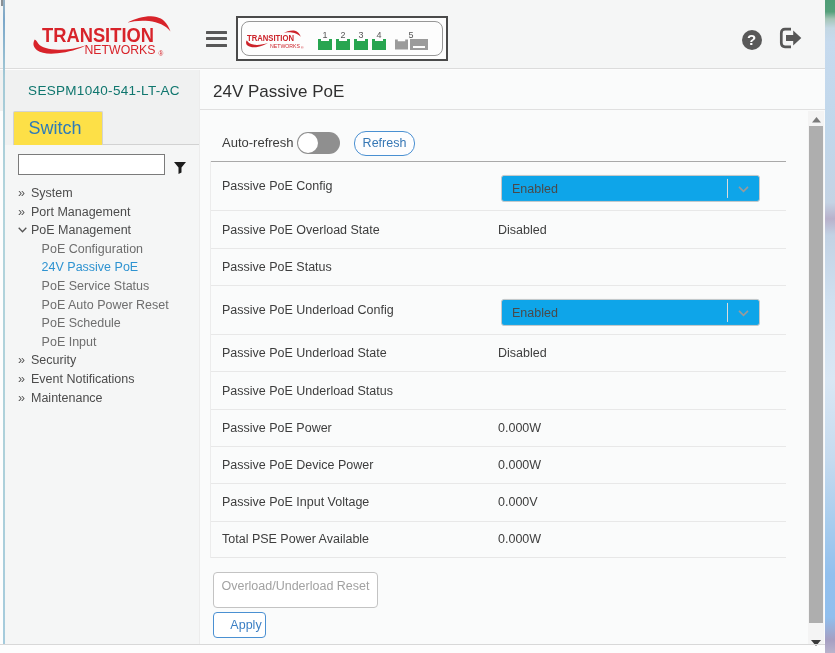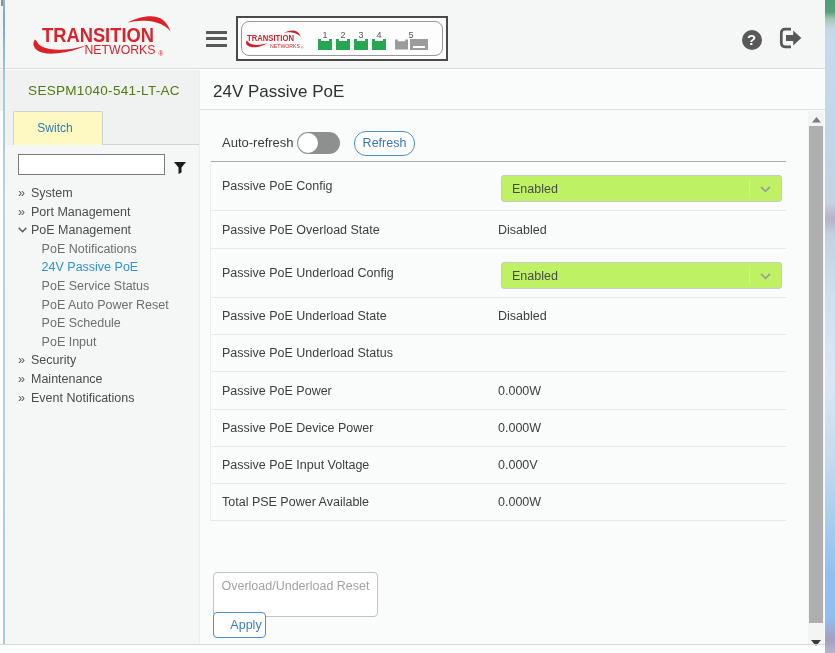--- a/index.html
+++ b/index.html
@@ -26,24 +26,24 @@
   #switchinner { left:3px; top:3px; width:202px; height:35px; border:1.5px solid #979797; border-radius:8px; }
   .pnum { position:absolute; top:12px; font-size:9px; color:#555; width:14px; text-align:center; }
   .rj { position:absolute; top:21px; width:14px; height:11px; }
 
   #helpicon { left:741.5px; top:29.5px; width:20px; height:20px; border-radius:50%; background:#595959;
     color:#fff; font-size:15px; font-weight:bold; text-align:center; line-height:20.5px; }
 
   
   #sideband { left:5px; top:70px; width:195px; height:574px; background:#f0f1f1; }
   #sespband { left:0; top:70px; width:200px; height:41px; background:#f0f1f1; }
-  #sesp { left:4px; top:83px; width:200px; text-align:center; font-size:13.5px; color:#4d7c0f; letter-spacing:0.3px; }
-  #tab { left:13px; top:111px; width:90px; height:34px; background:#fef9c3;
+  #sesp { left:4px; top:83px; width:200px; text-align:center; font-size:13.5px; color:#0f766e; letter-spacing:0.3px; }
+  #tab { left:13px; top:111px; width:90px; height:34px; background:#fde047;
     border:1px solid #d2d2d2; border-bottom:none; border-radius:2px 2px 0 0;
-    color:#2e7bb8; font-size:12px; text-align:center; line-height:33px; padding-right:6px; }
+    color:#2e7bb8; font-size:18px; text-align:center; line-height:33px; padding-right:6px; }
   #tabline { left:103px; top:144px; width:96px; height:1px; background:#d2d2d2; }
   #panel { left:5px; top:145px; width:194px; height:499px; background:#f5f6f6; }
   #searchbox { left:18px; top:154px; width:147px; height:21px; border:1px solid #7b7b7b; background:#fff; }
   #menu { left:0; top:184px; width:199px; }
   .mi { height:18.6px; line-height:18.6px; font-size:12.5px; color:#4c4c4c; white-space:nowrap; }
   .mi .arr { display:inline-block; width:13px; margin-left:18px; color:#555; font-size:12.5px; }
   .mi.sub { padding-left:41.6px; color:#6e6e6e; }
   .mi.sel { color:#2e93d1; }
 
   
@@ -59,27 +59,27 @@
     color:#3677b5; font-size:12.5px; text-align:center; line-height:23px; background:#fdfdfe; }
 
   #tbl { left:10px; top:91.3px; width:576px; border-left:1px solid #ececec; }
   .row { position:relative; border-top:1px solid #e8e8e8; }
   .row.r37 { height:37.3px; }
   .row.r48 { height:49.1px; }
   .row:first-child { border-top:1px solid #a9a9a9; }
   .row:last-child  { border-bottom:1px solid #e7e7e7; }
   .lab { position:absolute; left:11px; top:50%; transform:translateY(-50%); font-size:12.5px; color:#3d3d3d; white-space:nowrap; }
   .val { position:absolute; left:287px; top:50%; transform:translateY(-50%); font-size:12.5px; color:#3d3d3d; white-space:nowrap; }
-  .dd { position:absolute; left:290px; top:50%; transform:translateY(-41%); width:281px; height:27px;
-    border:1px solid #c8c8c8; border-radius:3px; background:#bef264; }
+  .dd { position:absolute; left:290px; top:50%; transform:translateY(-41%); width:259px; height:27px;
+    border:1px solid #c8c8c8; border-radius:3px; background:#0ea5e9; }
   .dd .txt { position:absolute; left:10px; top:6px; font-size:12.5px; color:#4a4a4a; }
   .dd .sep { position:absolute; right:31px; top:3px; bottom:3px; width:1px; background:#dcdcdc; }
   .dd svg { position:absolute; right:10px; top:10px; }
 
-  #resetbtn { left:13px; top:502px; width:165px; height:45px; border:1px solid #c3c3c3; border-radius:4px;
+  #resetbtn { left:13px; top:502px; width:165px; height:36px; border:1px solid #c3c3c3; border-radius:4px;
     color:#a2a2a2; font-size:12.5px; text-align:center; line-height:26px; background:#fff; }
   #applybtn { left:13px; top:542px; width:53px; height:26px; border:1px solid #4a90d2; border-radius:4px;
     color:#3b7fc4; font-size:12.5px; text-align:center; line-height:24px; background:#fff;padding-left:13px; }
 
   
   #sbar { left:808px; top:111px; width:16px; height:534px; background:#f4f4f4; }
   #sbthumb { left:1px; top:15px; width:14px; height:497px; background:#aeaeae; }
   #bottomline { left:0; top:644px; width:825px; height:1px; background:#d8d8d8; }
 </style>
 </head>
@@ -156,29 +156,29 @@
   <div id="searchbox" class="abs"></div>
   <svg class="abs" style="left:174px; top:162px;" width="12" height="12" viewBox="0 0 12 12">
     <path d="M0 0 H12 L7.5 5.5 L7.5 10.5 L4.5 12 L4.5 5.5 Z" fill="#1c1c1c"></path>
   </svg>
   <div id="menu" class="abs">
     <div class="mi"><span class="arr">»</span>System</div>
     <div class="mi"><span class="arr">»</span>Port Management</div>
     <div class="mi"><span class="arr"><svg width="9" height="6" viewBox="0 0 9 6" style="margin-bottom:1px;">
             <path d="M0.7 0.7 L4.5 4.7 L8.3 0.7" fill="none" stroke="#555" stroke-width="1.3"></path>
           </svg></span>PoE Management</div>
-    <div class="mi sub">PoE Notifications</div>
+    <div class="mi sub">PoE Configuration</div>
     <div class="mi sub sel">24V Passive PoE</div>
     <div class="mi sub">PoE Service Status</div>
     <div class="mi sub">PoE Auto Power Reset</div>
     <div class="mi sub">PoE Schedule</div>
     <div class="mi sub">PoE Input</div>
     <div class="mi"><span class="arr">»</span>Security</div>
+    <div class="mi"><span class="arr">»</span>Event Notifications</div>
     <div class="mi"><span class="arr">»</span>Maintenance</div>
-    <div class="mi"><span class="arr">»</span>Event Notifications</div>
   </div>
 
   <div id="content" class="abs">
     <div id="heading" class="abs">24V Passive PoE</div>
     <div id="headline" class="abs"></div>
     <div id="autolabel" class="abs">Auto-refresh</div>
     <div id="toggle" class="abs">
         <div id="knob" class="abs"></div>
       </div>
     <div id="refreshbtn" class="abs">Refresh</div>
@@ -191,20 +191,23 @@
             <span class="sep"></span>
           <svg width="11" height="7" viewBox="0 0 11 7">
               <path d="M1 1 L5.5 5.5 L10 1" fill="none" stroke="#9a9a9a" stroke-width="1.6"></path>
             </svg>
         </div>
       </div>
       <div class="row r37">
         <div class="lab">Passive PoE Overload State</div>
         <div class="val">Disabled</div>
       </div>
+      <div class="row r37">
+        <div class="lab">Passive PoE Status</div>
+      </div>
       <div class="row r48">
         <div class="lab">Passive PoE Underload Config</div>
         <div class="dd">
             <span class="txt">Enabled</span>
             <span class="sep"></span>
           <svg width="11" height="7" viewBox="0 0 11 7">
               <path d="M1 1 L5.5 5.5 L10 1" fill="none" stroke="#9a9a9a" stroke-width="1.6"></path>
             </svg>
         </div>
       </div>

